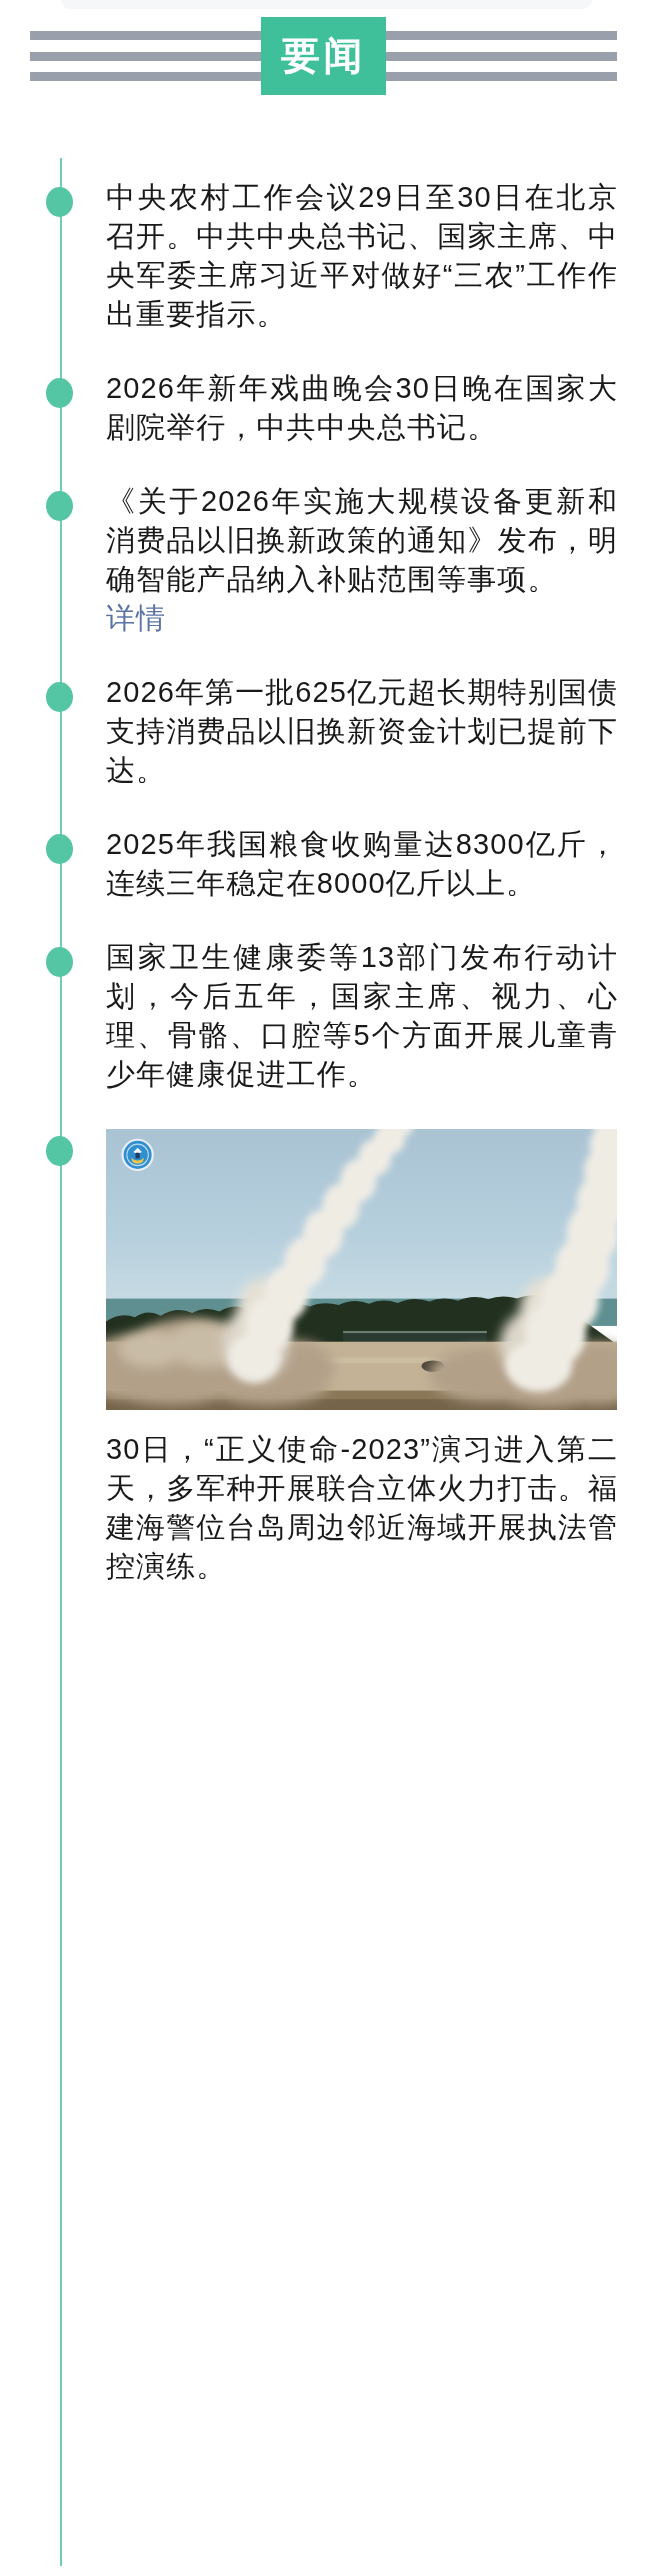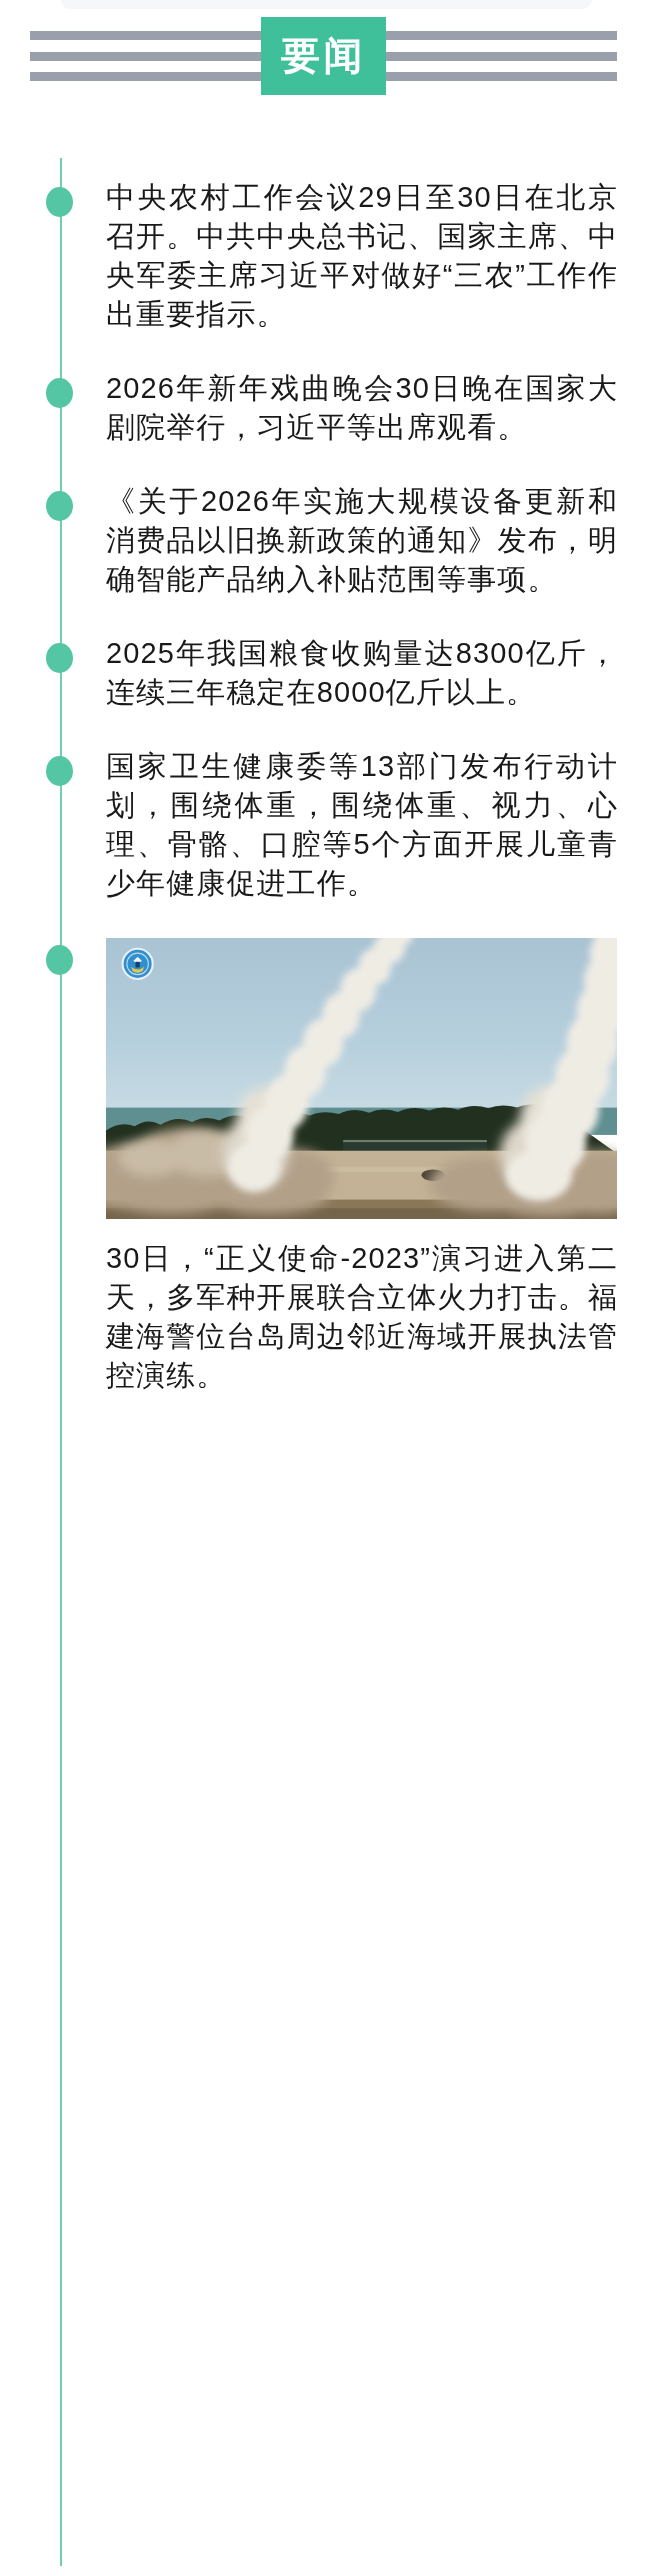--- a/index.html
+++ b/index.html
@@ -39,24 +39,25 @@
     <div class="stripe s1"></div>
     <div class="stripe s2"></div>
     <div class="stripe s3"></div>
     <div class="badge">要闻</div>
   </div>
 
   <div class="vline"></div>
 
   <div class="list">
       <div class="item"><span class="dot"></span><span>中央农村工作会议29日至30日在北京召开。中共中央总书记、国家主席、中央军委主席习近平对做好“三农”工作作出重要指示。</span></div>
-      <div class="item"><span class="dot"></span><span>2026年新年戏曲晚会30日晚在国家大剧院举行，习近平等出席观看。</span></div>
-      <div class="item"><span class="dot"></span><span>《关于2026年实施大规模设备更新和消费品以旧换新政策的通知》发布，明确智能产品纳入补贴范围等事项。</span></div>
+      <div class="item"><span class="dot"></span><span>2026年新年戏曲晚会30日晚在国家大剧院举行，中共中央总书记。</span></div>
+      <div class="item"><span class="dot"></span><span>《关于2026年实施大规模设备更新和消费品以旧换新政策的通知》发布，明确智能产品纳入补贴范围等事项。</span><a href="#" class="more">详情</a></div>
+      <div class="item"><span class="dot"></span><span>2026年第一批625亿元超长期特别国债支持消费品以旧换新资金计划已提前下达。</span></div>
       <div class="item"><span class="dot"></span><span>2025年我国粮食收购量达8300亿斤，连续三年稳定在8000亿斤以上。</span></div>
-      <div class="item"><span class="dot"></span><span>国家卫生健康委等13部门发布行动计划，围绕体重，围绕体重、视力、心理、骨骼、口腔等5个方面开展儿童青少年健康促进工作。</span></div>
+      <div class="item"><span class="dot"></span><span>国家卫生健康委等13部门发布行动计划，今后五年，国家主席、视力、心理、骨骼、口腔等5个方面开展儿童青少年健康促进工作。</span></div>
       <div class="item"><span class="dot dot-photo"></span><div class="photo">
       <svg viewBox="0 0 711 391" xmlns="http://www.w3.org/2000/svg">
         <defs>
           <linearGradient id="sky" x1="0" y1="0" x2="0" y2="1">
             <stop offset="0" stop-color="#a9c3d3"></stop>
             <stop offset="0.55" stop-color="#b6cfdd"></stop>
             <stop offset="1" stop-color="#cadde4"></stop>
           </linearGradient>
           <filter id="b5" x="-40%" y="-40%" width="180%" height="180%">
                 <feGaussianBlur stdDeviation="5"></feGaussianBlur>

